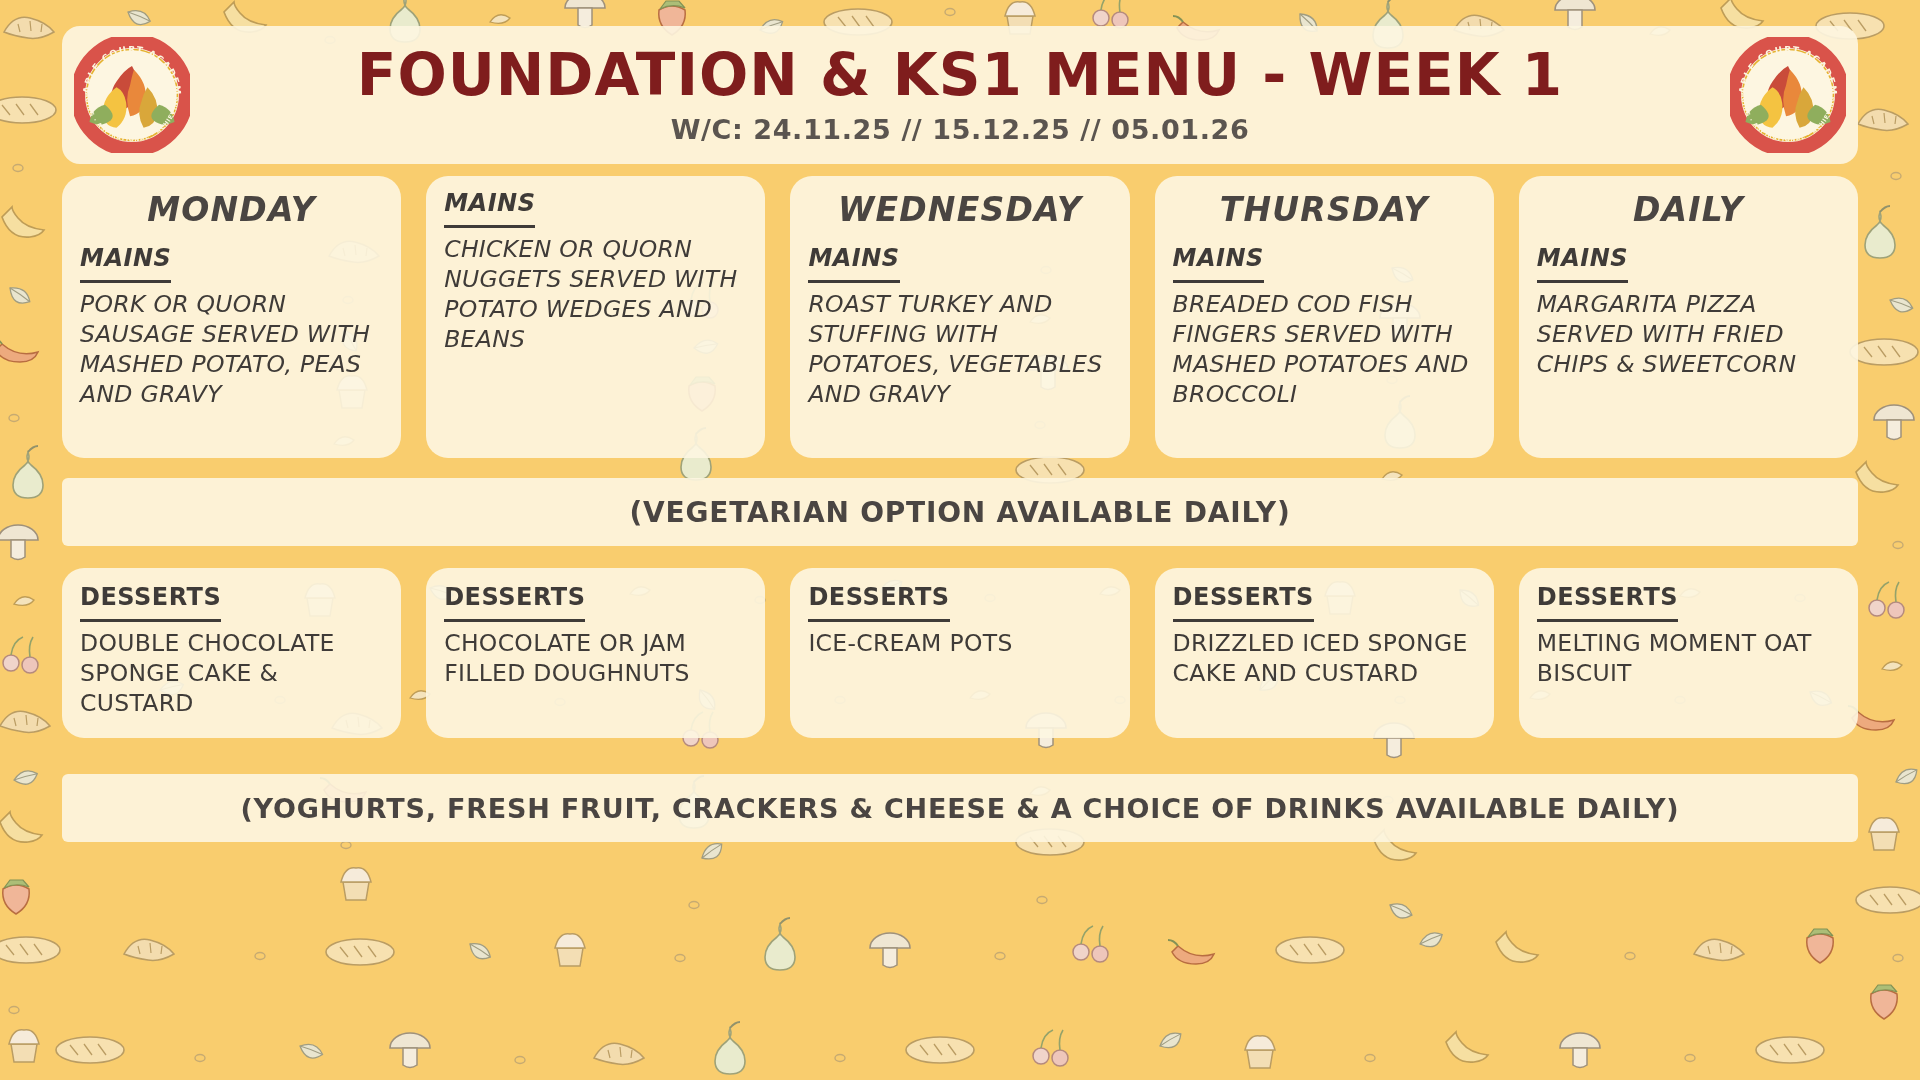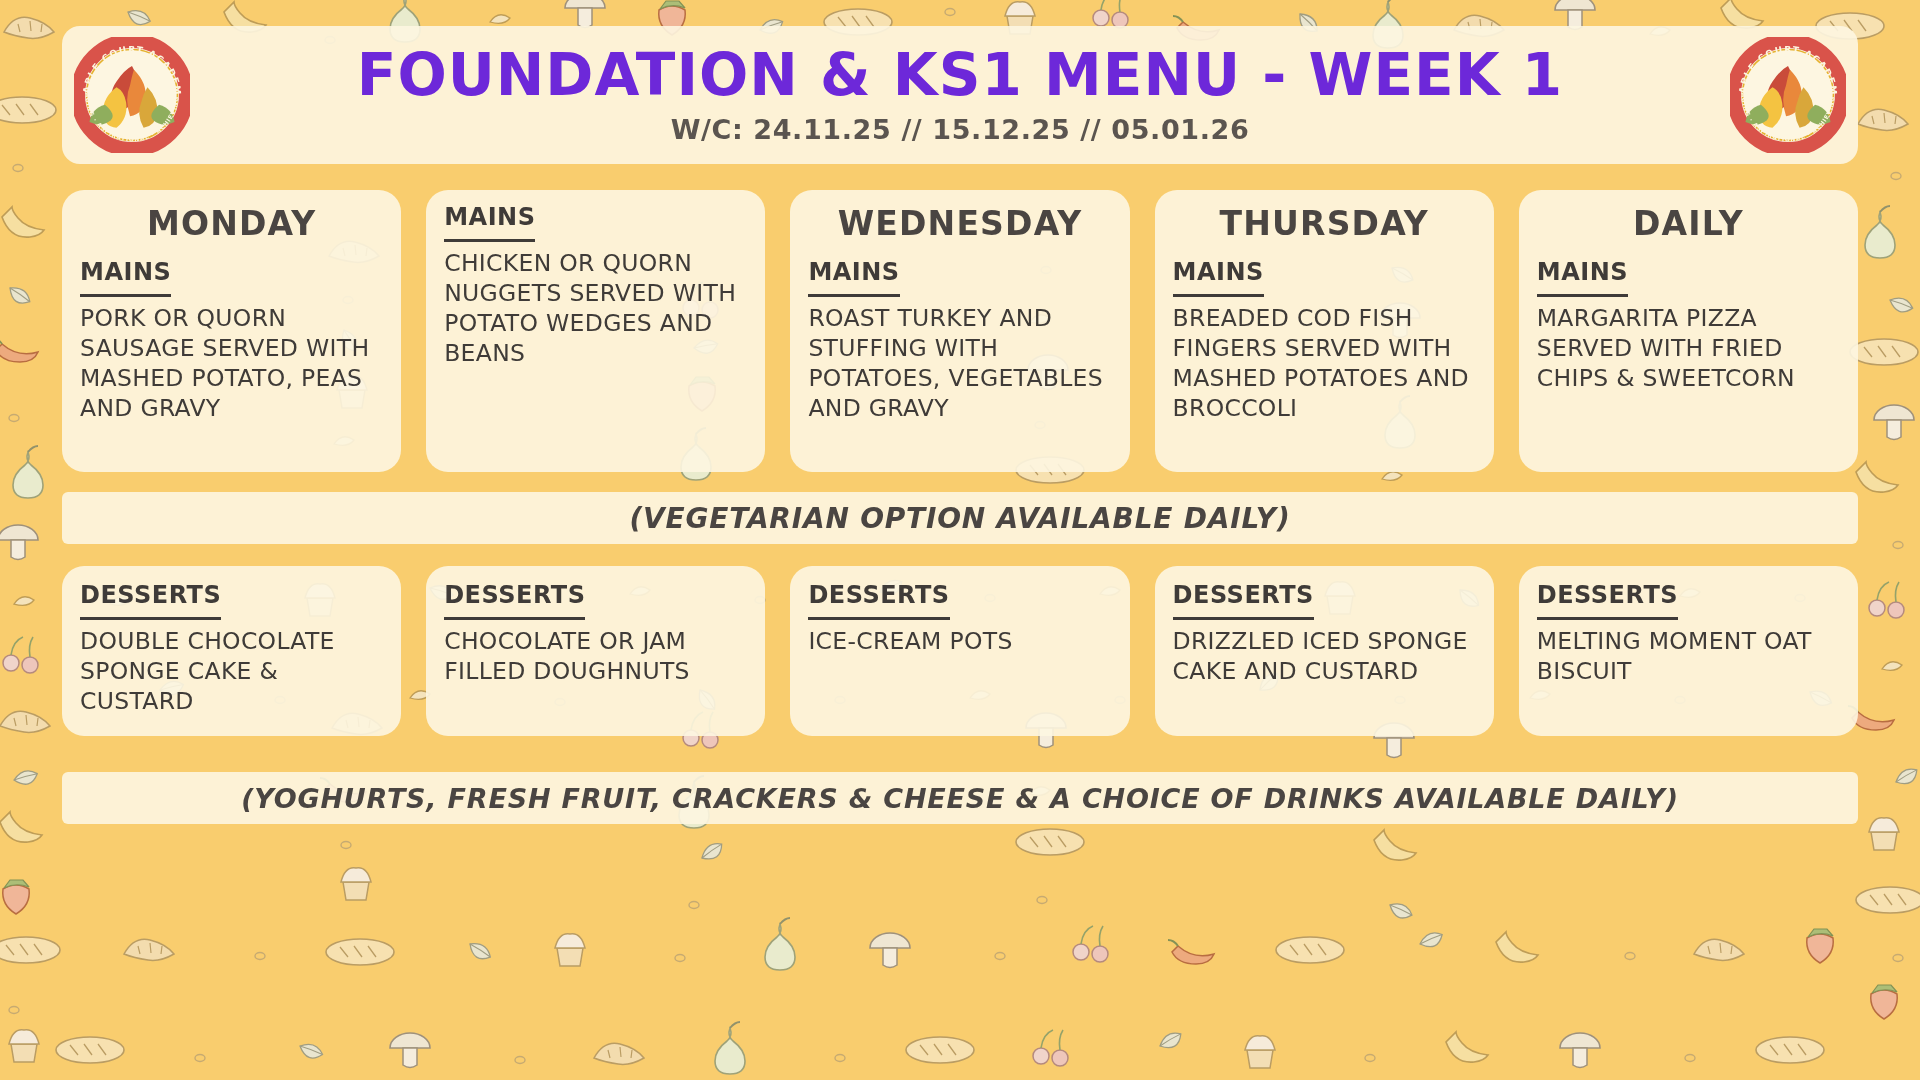--- a/index.html
+++ b/index.html
@@ -50,21 +50,21 @@
     flex-direction: column;
     border-radius: 18px;
     flex: 0 0 auto;
   }
 
   .header-title {
     font-family: "DejaVu Sans", sans-serif;
     font-size: 58px;
     font-weight: bold;
     letter-spacing: 1px;
-    color: #6d28d9;
+    color: #7f1d1d;
     line-height: 1.05;
     text-align: center;
     white-space: nowrap;
   }
 
   .header-sub {
     margin-top: 8px;
     font-size: 27px;
     font-weight: bold;
     color: #5b5550;
@@ -79,26 +79,27 @@
     top: 50%;
     transform: translateY(-50%);
     width: 116px;
     height: 116px;
   }
   .logo.left  { left: 12px; }
   .logo.right { right: 12px; }
 
   
   .row-mains {
-    margin-top: 26px;
+    margin-top: 12px;
     display: grid;
     grid-template-columns: repeat(5, 1fr);
     gap: 25px;
     height: 282px;
     flex: 0 0 auto;
+    font-style: italic;
   }
 
   .day-card {
     padding: 14px 18px 12px 18px;
     display: flex;
     flex-direction: column;
     overflow: hidden;
   }
 
   .day-name {
@@ -127,28 +128,27 @@
   .item-text {
     font-size: 23.5px;
     color: #3f3b38;
     letter-spacing: 0.3px;
     line-height: 1.27;
     font-weight: 500;
   }
 
   
   .banner {
-    height: 52px;
+    height: 68px;
     margin-top: 20px;
     display: flex;
     align-items: center;
     justify-content: center;
     border-radius: 6px;
     flex: 0 0 auto;
-    font-style: italic;
   }
 
   .banner-text {
     font-size: 28px;
     font-weight: bold;
     color: #4a4542;
     letter-spacing: 0.8px;
     text-align: center;
     white-space: nowrap;
   }

